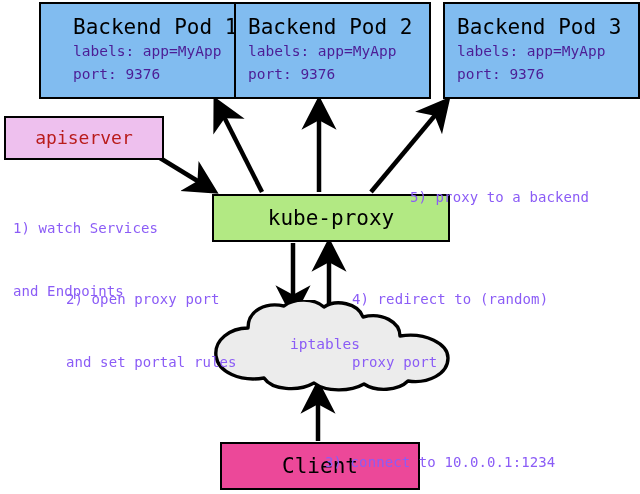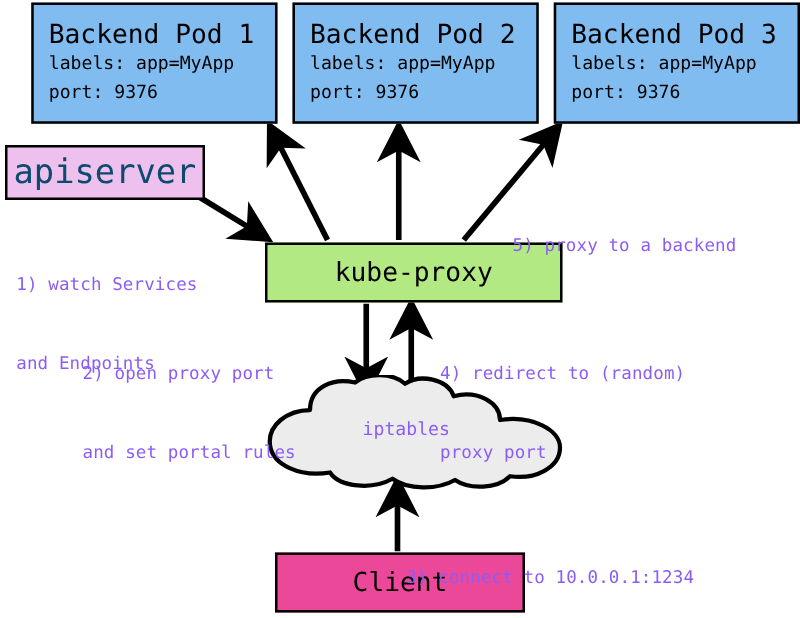--- a/index.html
+++ b/index.html
@@ -32,50 +32,50 @@
     justify-content: center;
   }
   
   .pod {
     background: #81bcf0;
     padding: 2px 0 4px 0;
     width: 197px;
     height: 97px;
     top: 2px;
   }
-  #pod1 { left: 25px; }
+  #pod1 { left: 39px; padding-left: 20px; }
   #pod2 { left: 234px; }
   #pod3 { left: 443px; }
   .pod-title {
     font-size: 21px;
     line-height: 26px;
     padding-left: 12px;
     color: #000;
     white-space: nowrap;
   }
   .pod-line {
     font-size: 14.5px;
     line-height: 23px;
     padding-left: 12px;
-    color: #000000;
+    color: #4c1d95;
     white-space: nowrap;
   }
   
   #apiserver {
     left: 4px;
     top: 116px;
     width: 160px;
     height: 44px;
     background: #eec0ee;
     align-items: center;
   }
   #apiserver .node-label {
-    font-size: 27px;
+    font-size: 18px;
     line-height: 24px;
-    color: #0c4a6e;
+    color: #b91c1c;
   }
   
   #kubeproxy {
     left: 212px;
     top: 194px;
     width: 238px;
     height: 48px;
     background: #b2e983;
     align-items: center;
   }

